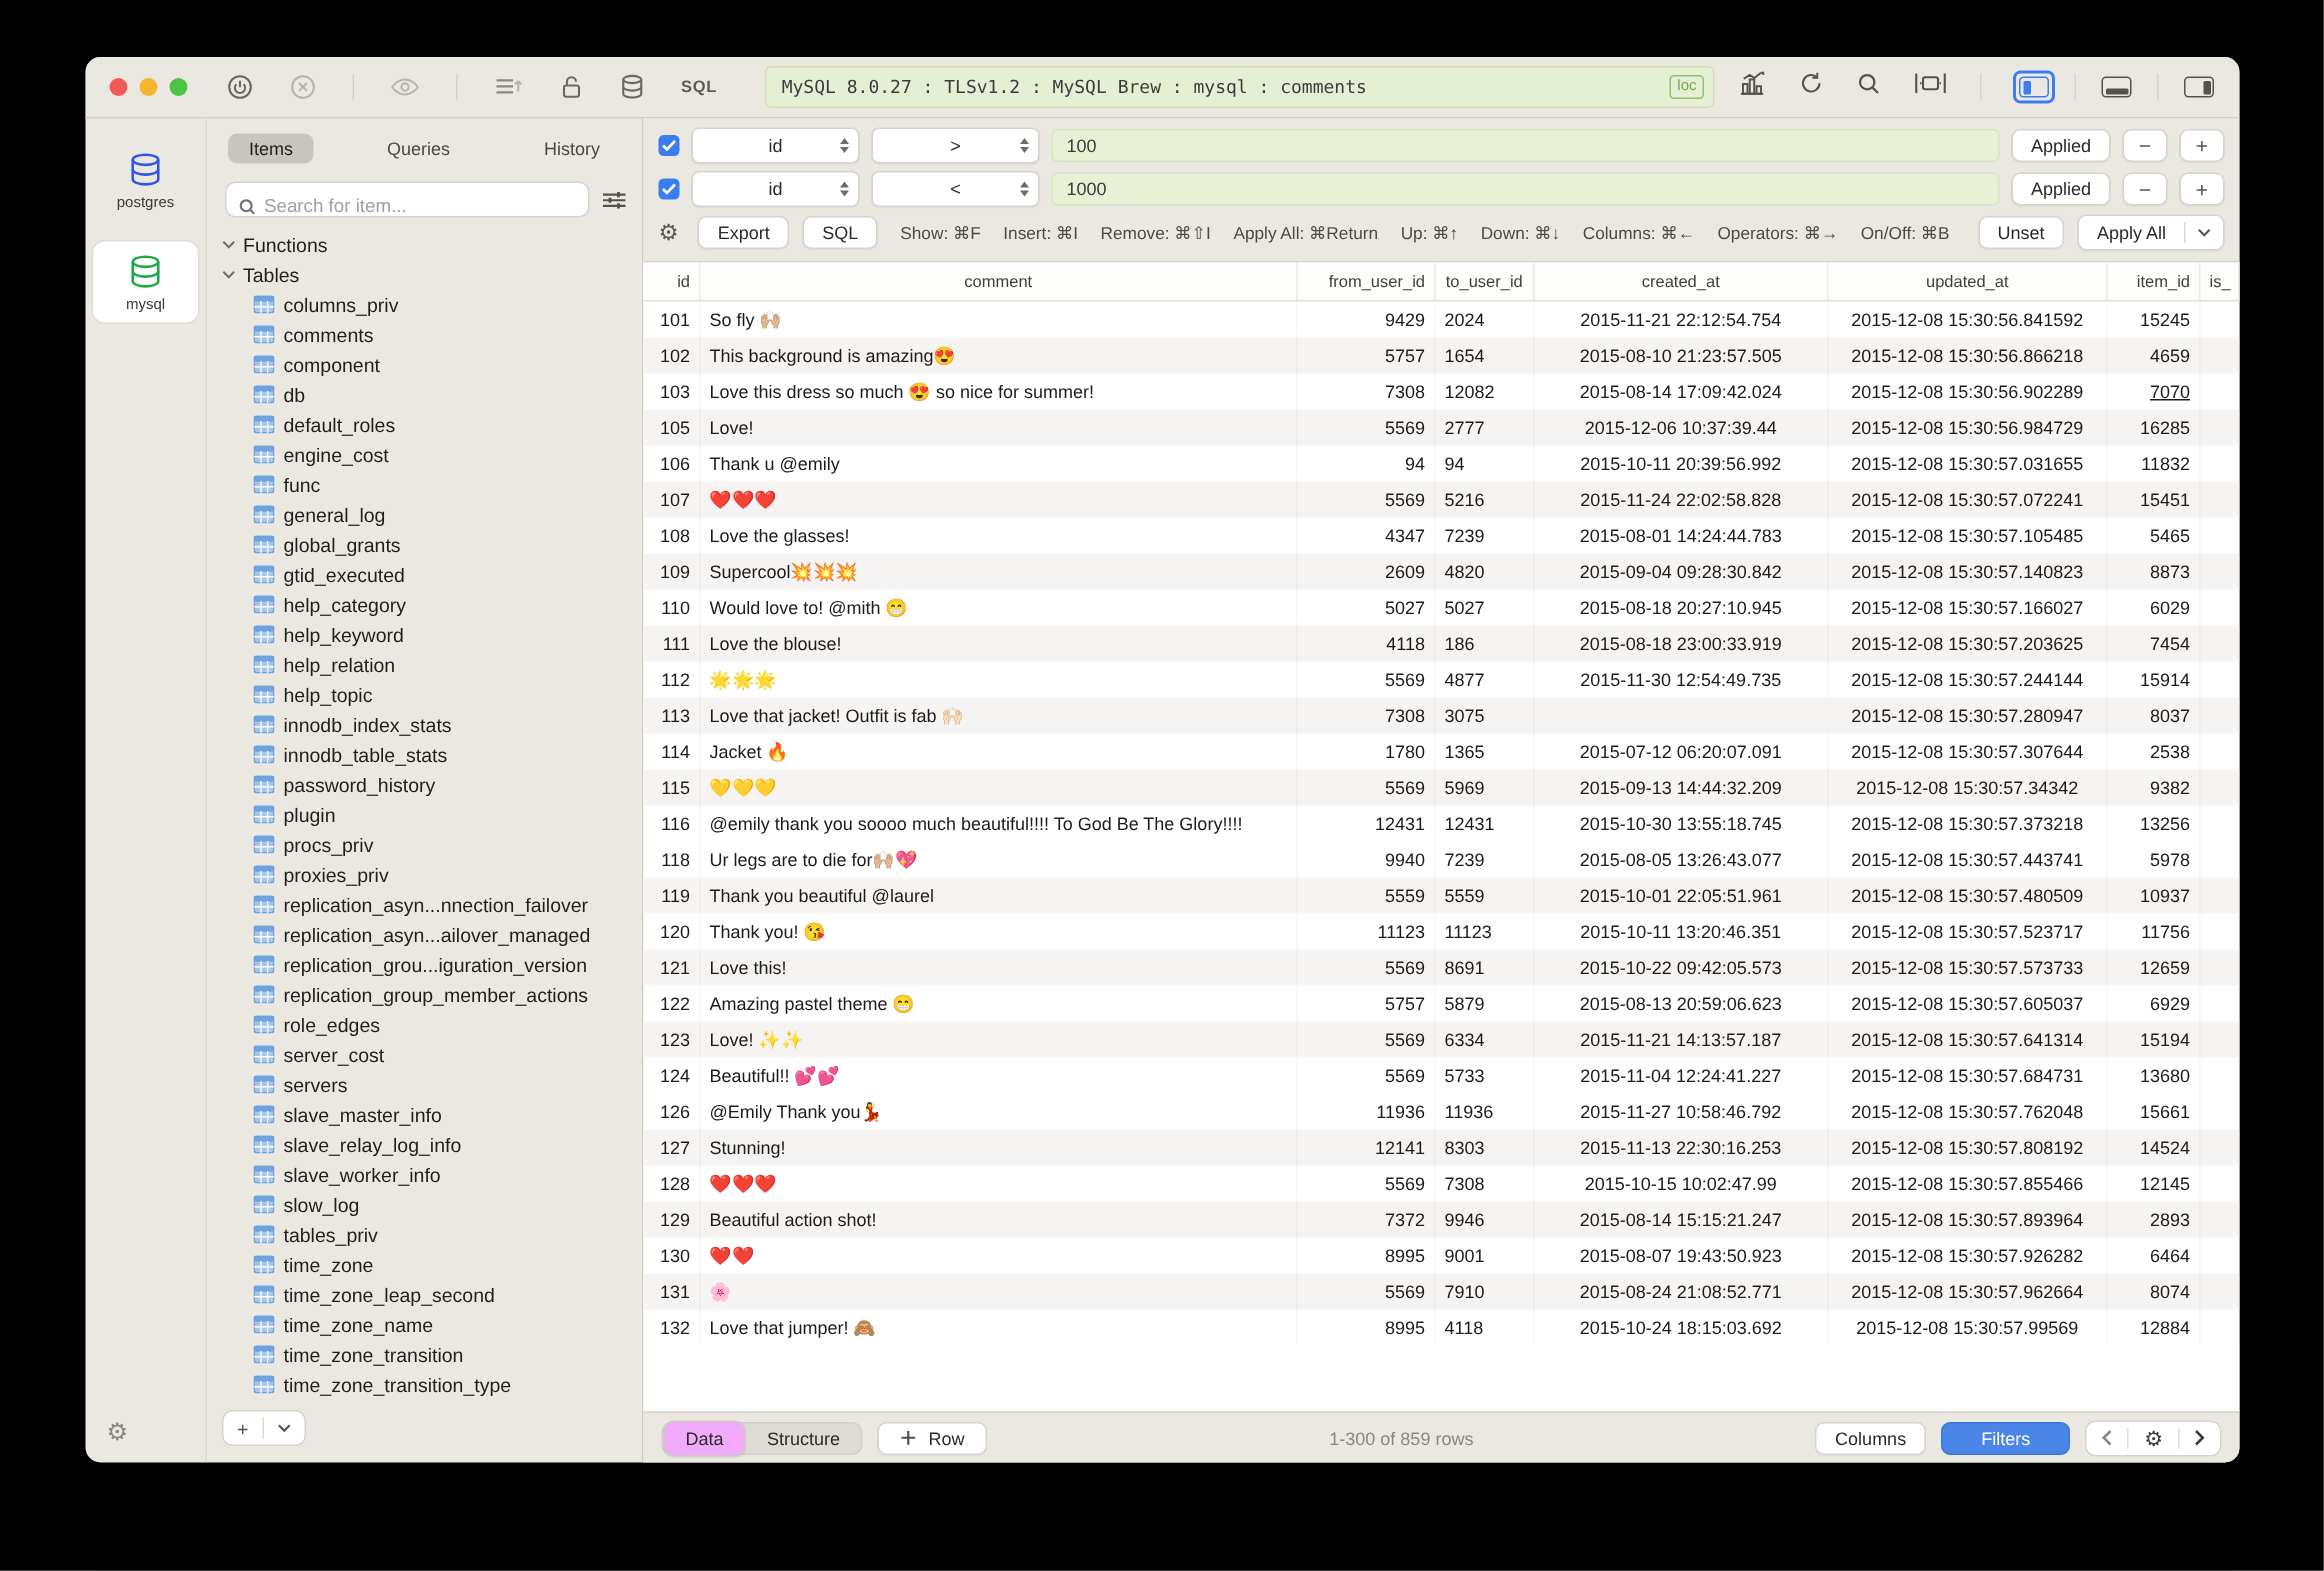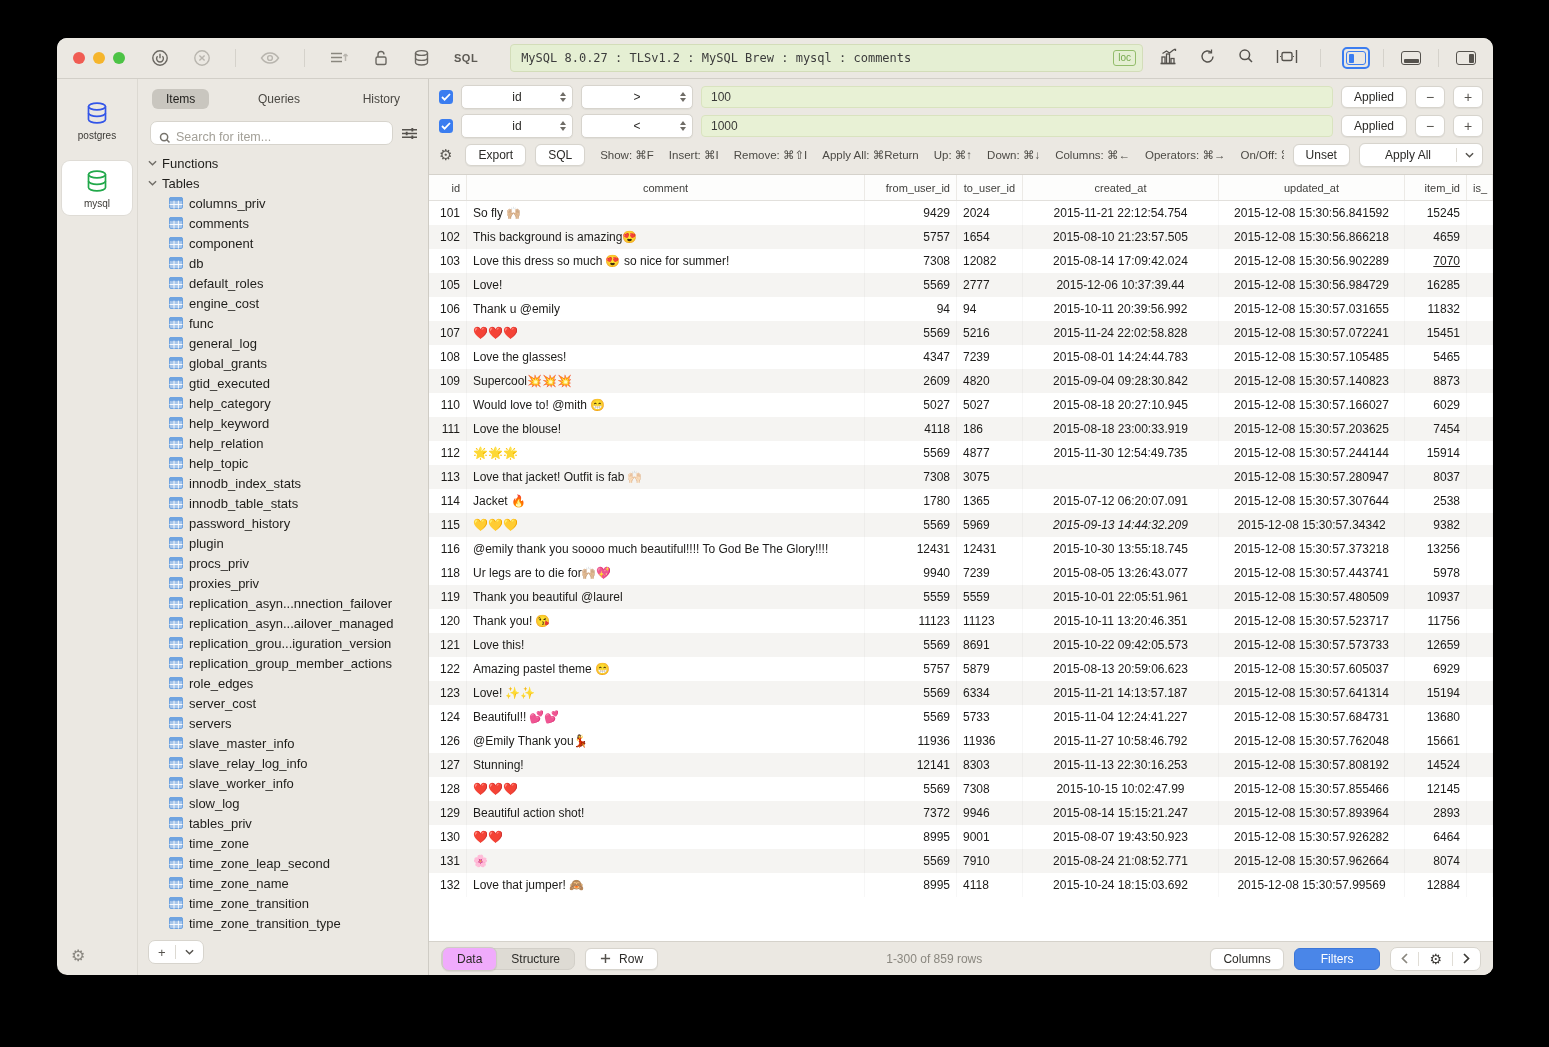--- a/index.html
+++ b/index.html
@@ -71,21 +71,21 @@
   .updn .up{border-bottom:4px solid #6f6c66;}
   .updn .dn{border-top:4px solid #6f6c66;}
   .value-field{flex:1;height:20px;background:#e8f1d5;border:1px solid #d9e3bf;border-radius:4px;display:flex;align-items:center;padding:0 9px;font-size:12px;color:#3a3a38;}
   .pill{height:22px;background:#fff;border:1px solid #d7d4cd;border-radius:6px;font-size:12px;color:#2b2a27;display:flex;align-items:center;justify-content:center;padding:0 12px;box-shadow:0 .5px 1px rgba(0,0,0,.05);font-family:"Liberation Sans",sans-serif;}
   .pill.sq{width:30px;padding:0;font-size:14px;color:#55524d;}
   .action-row{height:22px;display:flex;align-items:center;gap:9px;}
   .action-gear{font-size:15px;color:#5d5a54;margin-right:4px;}
   .shortcuts{display:flex;align-items:center;gap:15px;margin-left:6px;flex:1;overflow:hidden;white-space:nowrap;}
   .shortcut{font-size:11.5px;color:#4c4a45;}
   .apply-all{display:flex;align-items:center;height:22px;background:#fff;border:1px solid #d7d4cd;border-radius:6px;box-shadow:0 .5px 1px rgba(0,0,0,.05);}
-  .apply-all .aa-label{padding:0 25px;font-size:12px;color:#2b2a27;}
+  .apply-all .aa-label{padding:0 12px;font-size:12px;color:#2b2a27;}
   .apply-all .aa-sep{width:1px;height:14px;background:#dcd9d2;}
   .apply-all .aa-chev{padding:0 8px;display:flex;align-items:center;}
 
   
   .grid{flex:1;display:flex;flex-direction:column;min-height:0;background:#fff;border-top:1px solid #d5d2cb;}
   .grid-header{flex:0 0 25px;display:flex;border-bottom:1px solid #e2e0dc;background:#fdfdfc;}
   .gh-cell{font-size:11px;color:#3f3e3b;display:flex;align-items:center;border-right:1px solid #eceae6;padding:0 6px;box-sizing:border-box;overflow:hidden;white-space:nowrap;}
   .grid-body{flex:1;overflow:hidden;}
   .grow{height:24px;display:flex;}
   .grow.stripe{background:#f5f4f2;}
@@ -803,21 +803,21 @@
               <div class="gcell al-c" style="width: 196px; flex: 0 0 196px;">2015-07-12 06:20:07.091</div>
               <div class="gcell al-c" style="width: 186px; flex: 0 0 186px;">2015-12-08 15:30:57.307644</div>
               <div class="gcell al-r" style="width: 62px; flex: 0 0 62px;">2538</div>
               <div class="gcell al-l" style="flex: 1 1 0%;"></div>
             </div>
             <div class="grow stripe">
               <div class="gcell al-r" style="width: 38px; flex: 0 0 38px;">115</div>
               <div class="gcell al-l" style="width: 398px; flex: 0 0 398px;">💛💛💛</div>
               <div class="gcell al-r" style="width: 92px; flex: 0 0 92px;">5569</div>
               <div class="gcell al-l" style="width: 66px; flex: 0 0 66px;">5969</div>
-              <div class="gcell al-c" style="width: 196px; flex: 0 0 196px; font-style: italic;">2015-09-13 14:44:32.209</div>
+              <div class="gcell al-c" style="width: 196px; flex: 0 0 196px;">2015-09-13 14:44:32.209</div>
               <div class="gcell al-c" style="width: 186px; flex: 0 0 186px;">2015-12-08 15:30:57.34342</div>
               <div class="gcell al-r" style="width: 62px; flex: 0 0 62px;">9382</div>
               <div class="gcell al-l" style="flex: 1 1 0%;"></div>
             </div>
             <div class="grow">
               <div class="gcell al-r" style="width: 38px; flex: 0 0 38px;">116</div>
               <div class="gcell al-l" style="width: 398px; flex: 0 0 398px;">@emily thank you soooo much beautiful!!!! To God Be The Glory!!!!</div>
               <div class="gcell al-r" style="width: 92px; flex: 0 0 92px;">12431</div>
               <div class="gcell al-l" style="width: 66px; flex: 0 0 66px;">12431</div>
               <div class="gcell al-c" style="width: 196px; flex: 0 0 196px;">2015-10-30 13:55:18.745</div>

